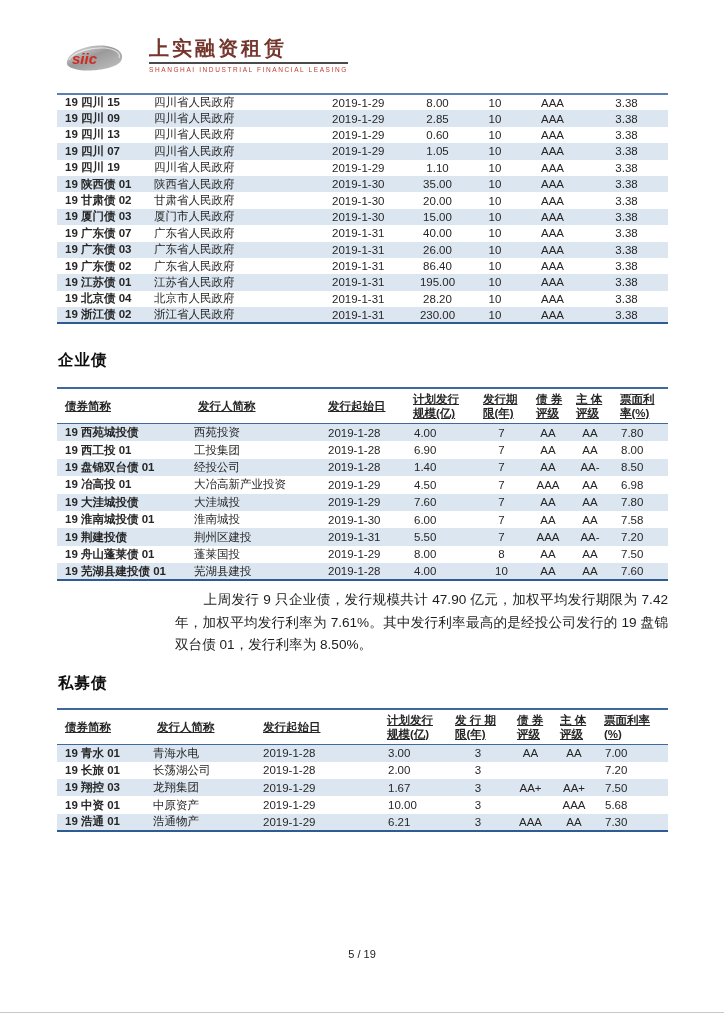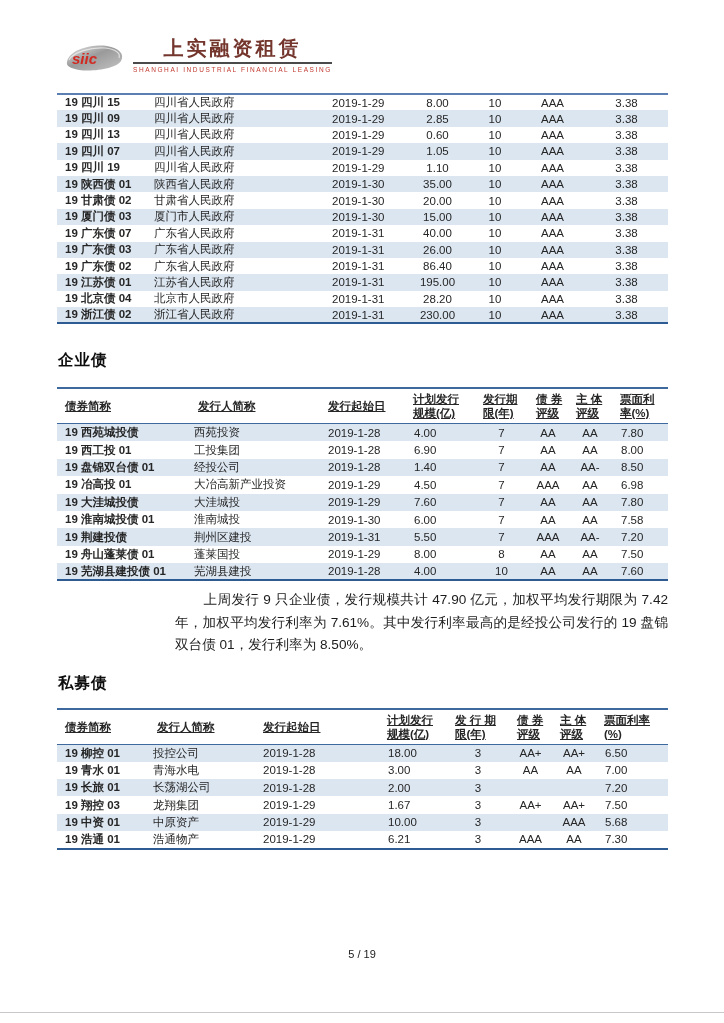--- a/index.html
+++ b/index.html
@@ -10,23 +10,23 @@
     font-family:"Liberation Sans","DejaVu Sans",sans-serif;
     color:#262626;
   }
   .page::after{
     content:""; position:absolute; left:0; right:0; top:1012px;
     border-top:1px solid #c9c9c9;
   }
   .content { padding:36px 56px 0 57px; }
 
   
-  .logo { display:flex; align-items:flex-start; margin-left:8px; height:57px;text-align:center; }
+  .logo { display:flex; align-items:flex-start; margin-left:8px; height:57px; }
   .logo-mark { margin-top:6px; }
-  .logo-text { margin-left:8px; }
+  .logo-text { margin-left:24px; }
   .logo-cn {
     font-size:20px; font-weight:bold; letter-spacing:3px; color:#73352c;
     padding-bottom:2px; border-bottom:2px solid #4a4a4a; line-height:24px;
   }
   .logo-en {
     font-size:6.5px; letter-spacing:1.6px; color:#c23a30; margin-top:2px;
     white-space:nowrap;
   }
 
   
@@ -395,30 +395,20 @@
             <th>债 券
 评级</th>
             <th>主 体
 评级</th>
             <th>票面利率
 (%)</th>
           </tr>
         </thead>
       <tbody>
           <tr>
-            <td>19 柳控 01</td>
-            <td>投控公司</td>
-            <td>2019-1-28</td>
-            <td>18.00</td>
-            <td>3</td>
-            <td>AA+</td>
-            <td>AA+</td>
-            <td>6.50</td>
-          </tr>
-          <tr>
             <td>19 青水 01</td>
             <td>青海水电</td>
             <td>2019-1-28</td>
             <td>3.00</td>
             <td>3</td>
             <td>AA</td>
             <td>AA</td>
             <td>7.00</td>
           </tr>
           <tr>

